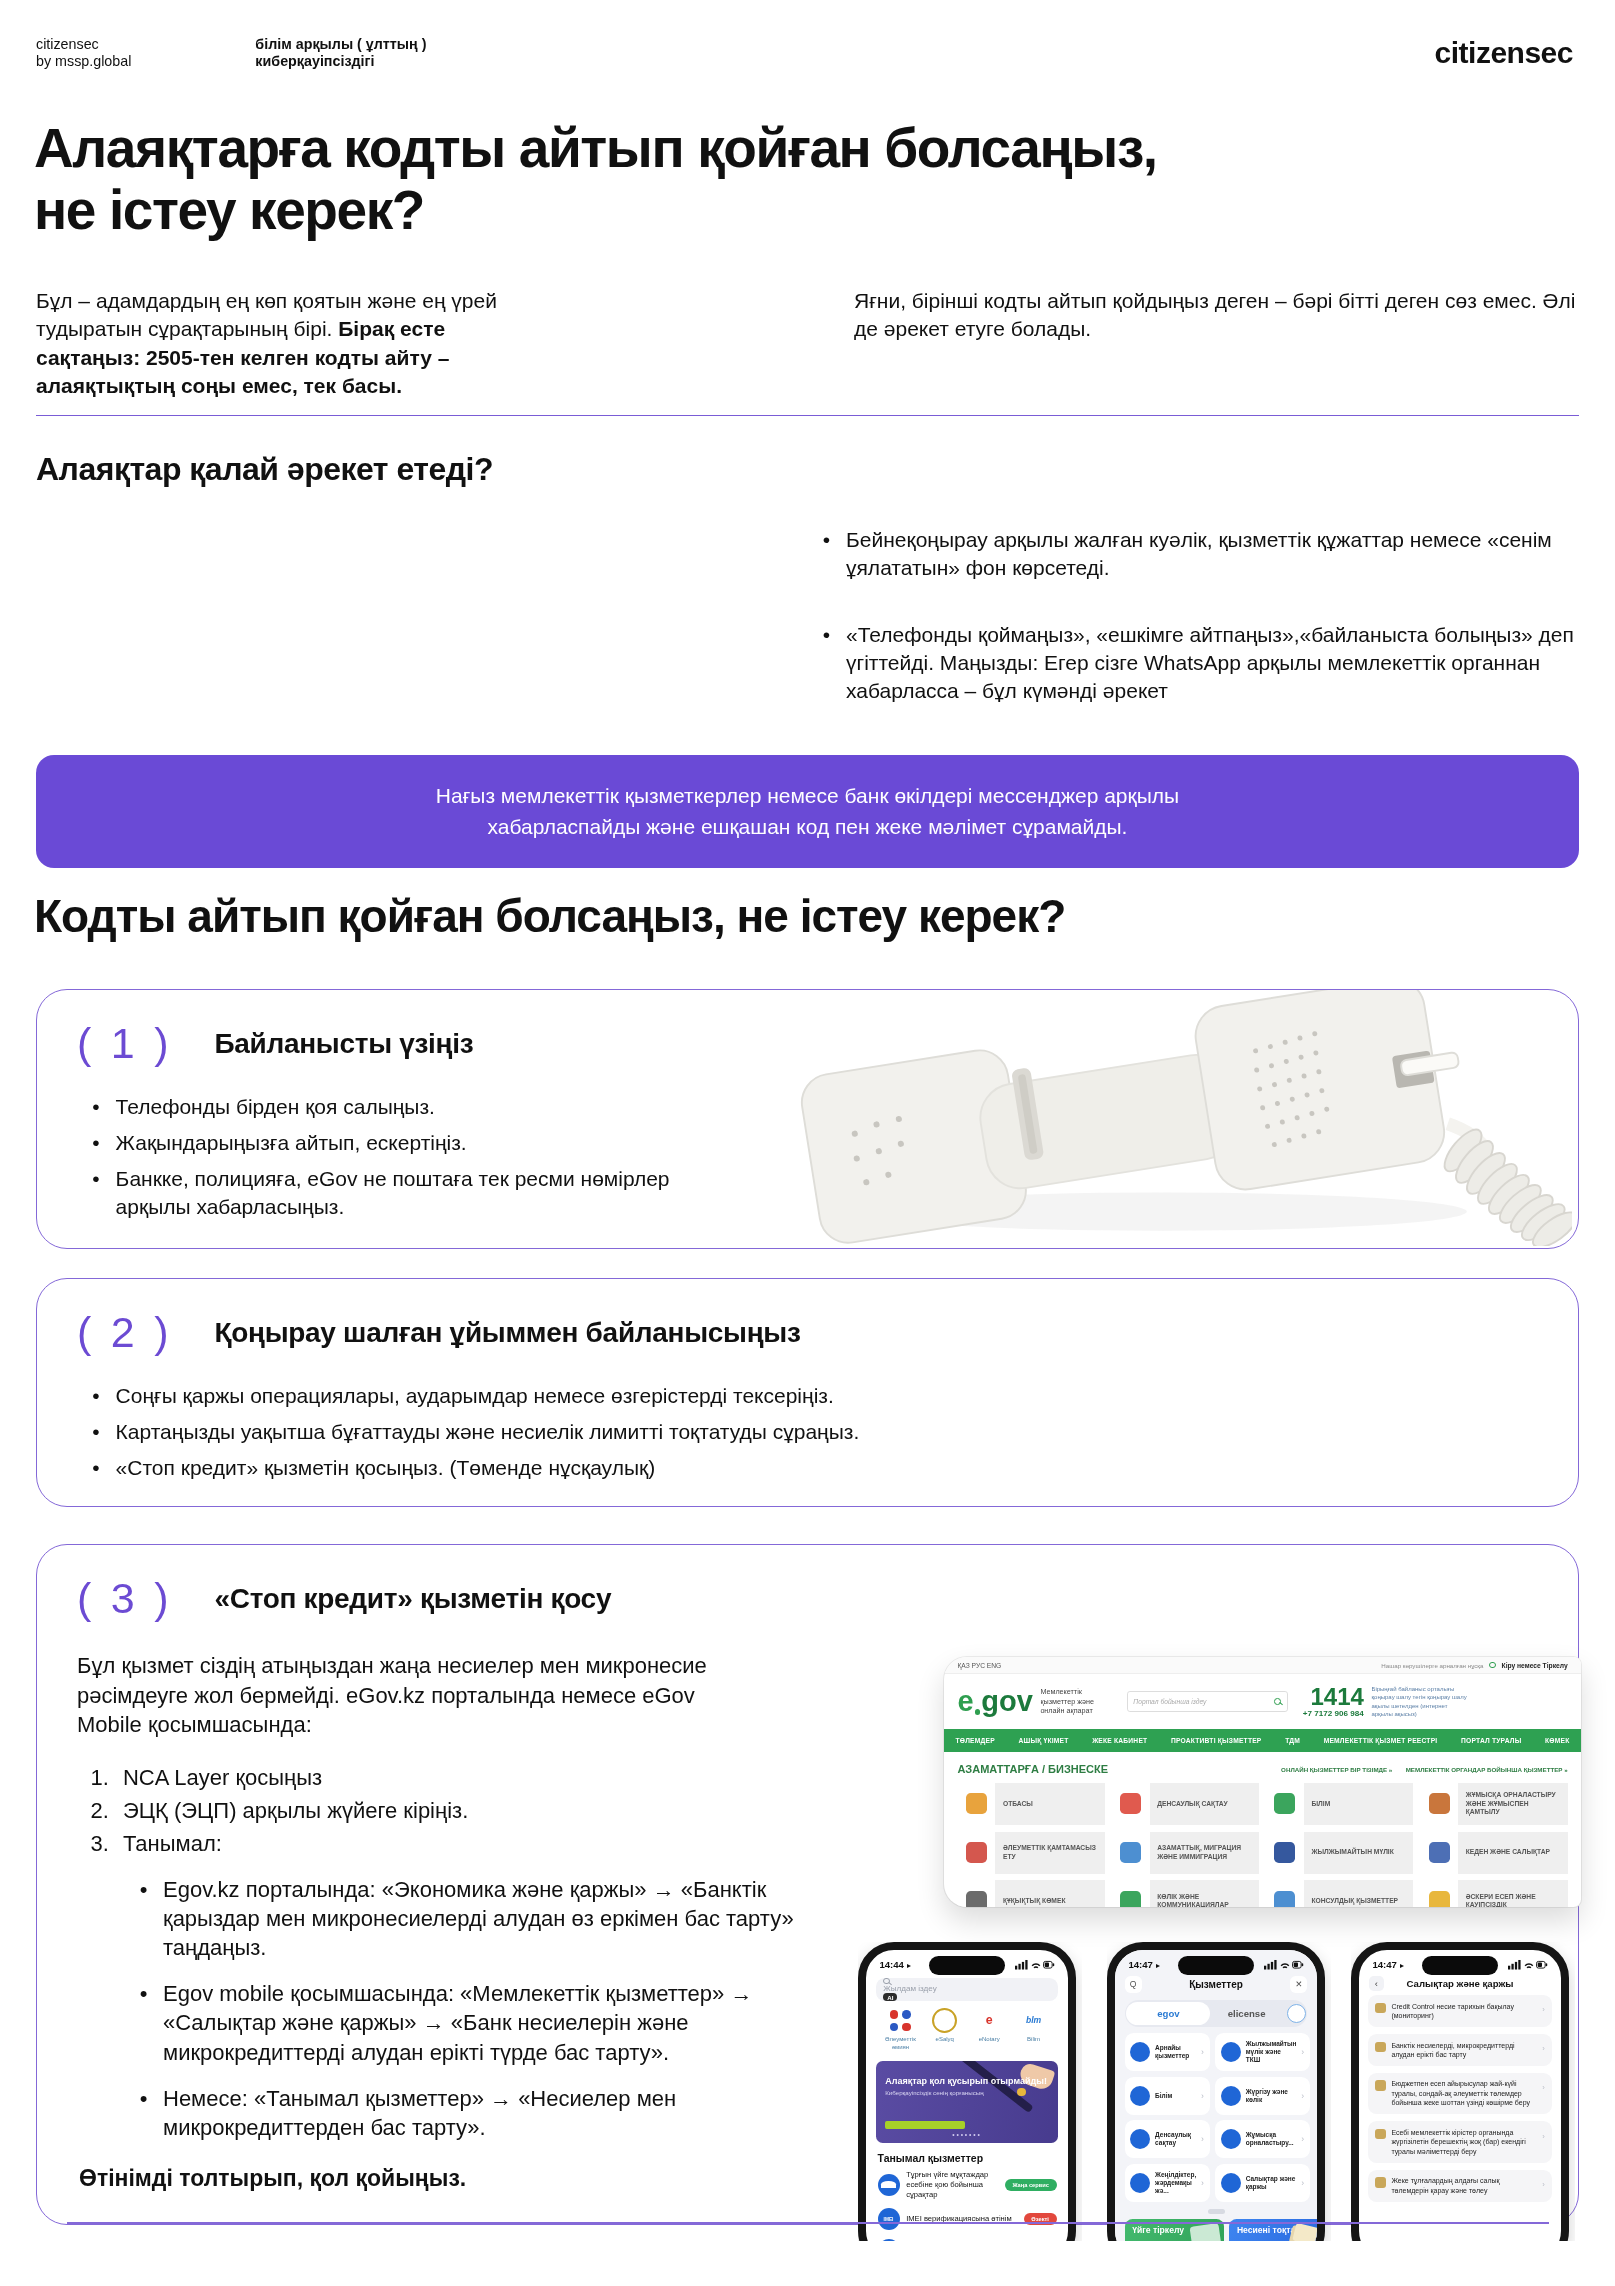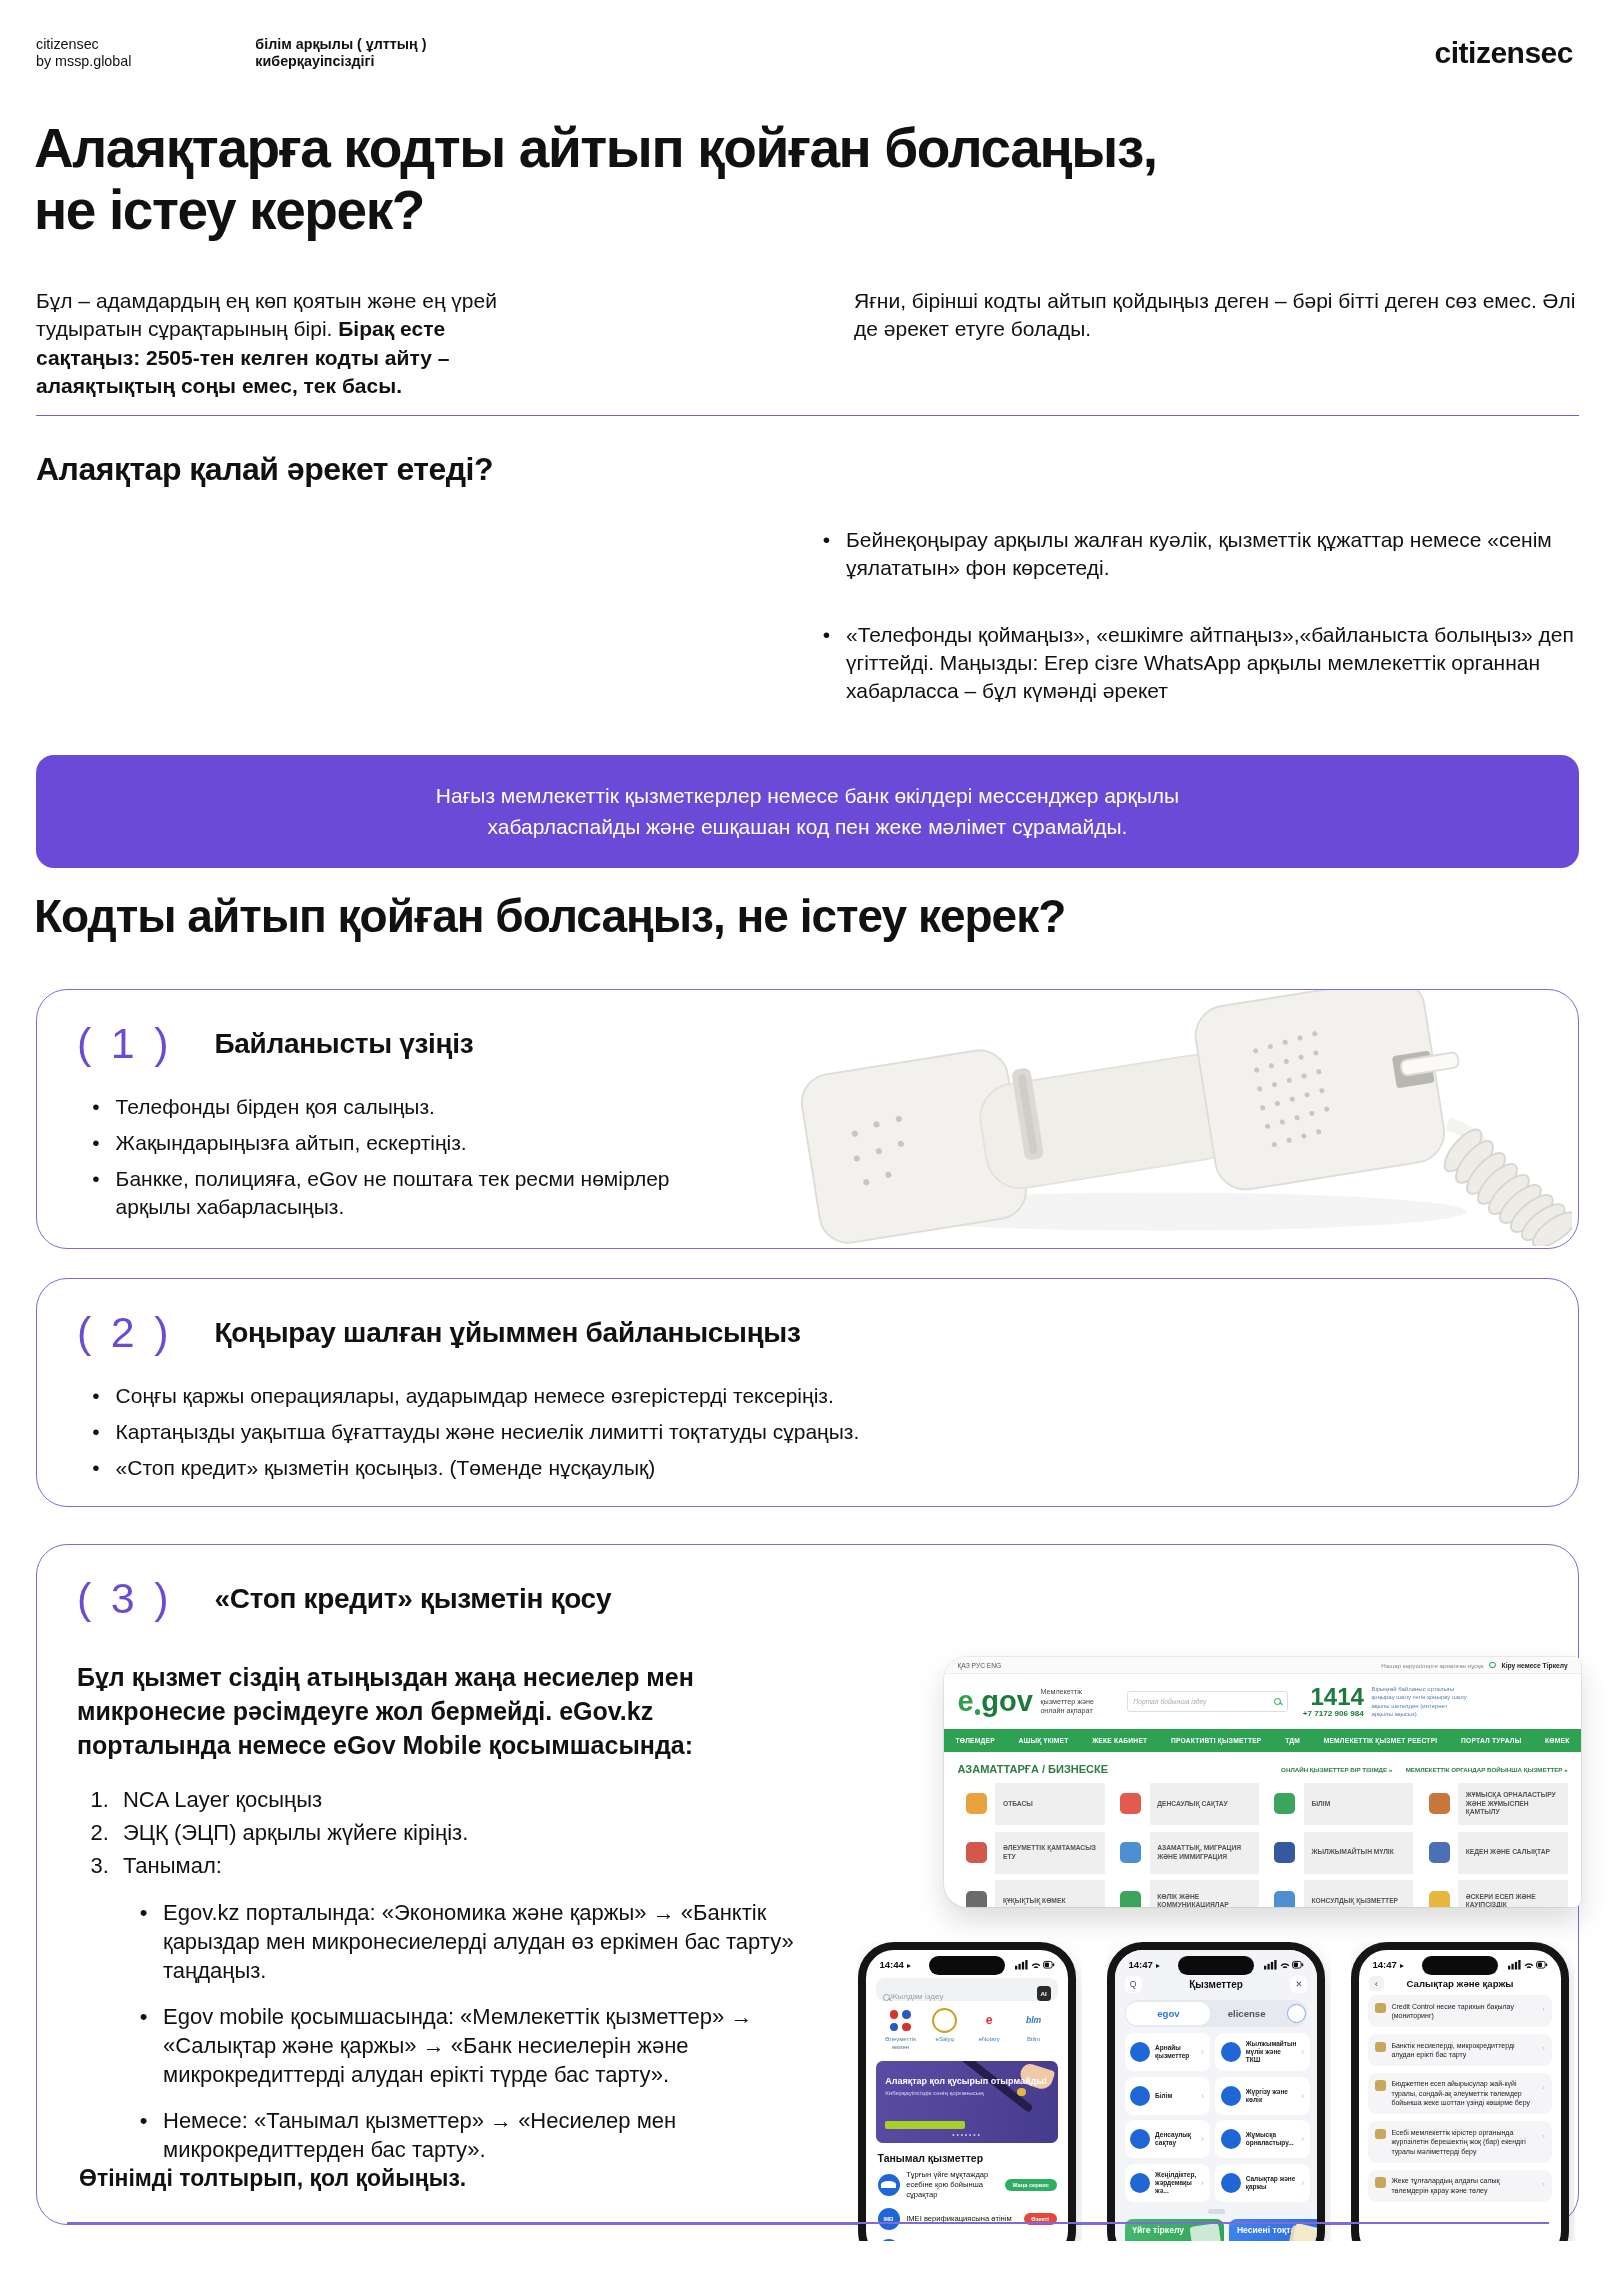--- a/index.html
+++ b/index.html
@@ -51,21 +51,21 @@
   .step-title { font-size:28px; font-weight:bold; letter-spacing:-0.3px; }
   .card .blist { margin-top:25px; }
   .card .blist li + li { margin-top:7.6px; }
   .card1 .blist { width:612px; margin-left:9.6px; }
   .card2 .blist { margin-left:9.6px; }
 
   
   .handset { position:absolute; top:0; right:5.7px; width:793px; height:256px; }
 
   
-  .s3-intro { margin-top:38px; width:640px; font-size:25px; font-weight:bold; line-height:1.35; }
+  .s3-intro { margin-top:28px; width:640px; font-size:22px; font-weight:normal; line-height:1.35; }
   .ol3 { margin-top:21px; margin-left:13.4px; list-style:none; counter-reset:n; }
   .ol3 li { counter-increment:n; font-size:22px; line-height:1.5; padding-left:32.5px; position:relative; }
   .ol3 li::before { content:counter(n) "."; position:absolute; left:0; }
   .sub-b { list-style:none; margin-top:15.3px; margin-left:59px; width:679px; }
   .sub-b li { position:relative; padding-left:27px; font-size:22px; line-height:1.32; }
   .sub-b li + li { margin-top:17px; }
   .sub-b li::before { content:"•"; position:absolute; left:3.8px; top:0; }
   .s3-footer { position:absolute; left:42px; bottom:32.5px; font-size:23px; font-weight:bold; }
 
   
@@ -110,21 +110,21 @@
   
   .phone-clip { position:absolute; top:1942px; width:224px; height:299px; overflow:hidden; z-index:2; }
   .pc1 { left:858px; } .pc2 { left:1107px; } .pc3 { left:1351px; }
   .phone { width:218px; height:325px; background:#fff; border:8.6px solid #151515; border-radius:36px;
            position:relative; overflow:hidden; box-shadow:0 7.6px 17px rgba(0,0,0,0.18); }
   .notch { position:absolute; top:5.7px; left:50%; transform:translateX(-50%); width:76px; height:19px; background:#0b0b0b; border-radius:10.5px; z-index:3; }
   .pstatus { display:flex; align-items:center; justify-content:space-between; padding:8.6px 13.4px 1.9px; font-size:9.6px; font-weight:bold; color:#111; }
   .ploc { display:inline-block; width:0; height:0; border-left:4.8px solid #111; border-top:2.9px solid transparent; border-bottom:2.9px solid transparent; margin-left:2.9px; }
 
   
-  .p1-search { margin:5.7px 9.6px 0; height:23px; background:#F1F2F6; border-radius:8.6px; display:flex; align-items:flex-end; padding:0 7.6px; gap:0; }
+  .p1-search { margin:5.7px 9.6px 0; height:23px; background:#F1F2F6; border-radius:8.6px; display:flex; align-items:flex-start; padding:0 7.6px; gap:0;flex-direction:column; }
   .mag2 { width:6.7px; height:6.7px; border:1.4px solid #9aa0ab; border-radius:50%; position:relative; flex:none; }
   .mag2::after { content:""; position:absolute; width:3.8px; height:1.4px; background:#9aa0ab; right:-2.9px; bottom:-1px; transform:rotate(40deg); }
   .p1-ph { font-size:8.1px; color:#9aa0ab; flex:1; }
   .ai-chip { width:14.3px; height:14.3px; background:#2b2b2b; color:#fff; border-radius:3.8px; font-size:6.2px; font-weight:bold; display:flex; align-items:center; justify-content:center; }
   .p1-shortcuts { display:flex; justify-content:space-between; padding:7.6px 13.4px 5.7px; }
   .sc { width:42px; text-align:center; }
   .sc-ico { width:25px; height:25px; margin:0 auto 2.9px; border-radius:6.7px; position:relative; }
   .sc-l { font-size:6px; color:#4A7FA5; line-height:1.25; }
   .sc1 { background:#fff; }
   .sc1 i { position:absolute; width:8.6px; height:8.6px; border-radius:50%; }

